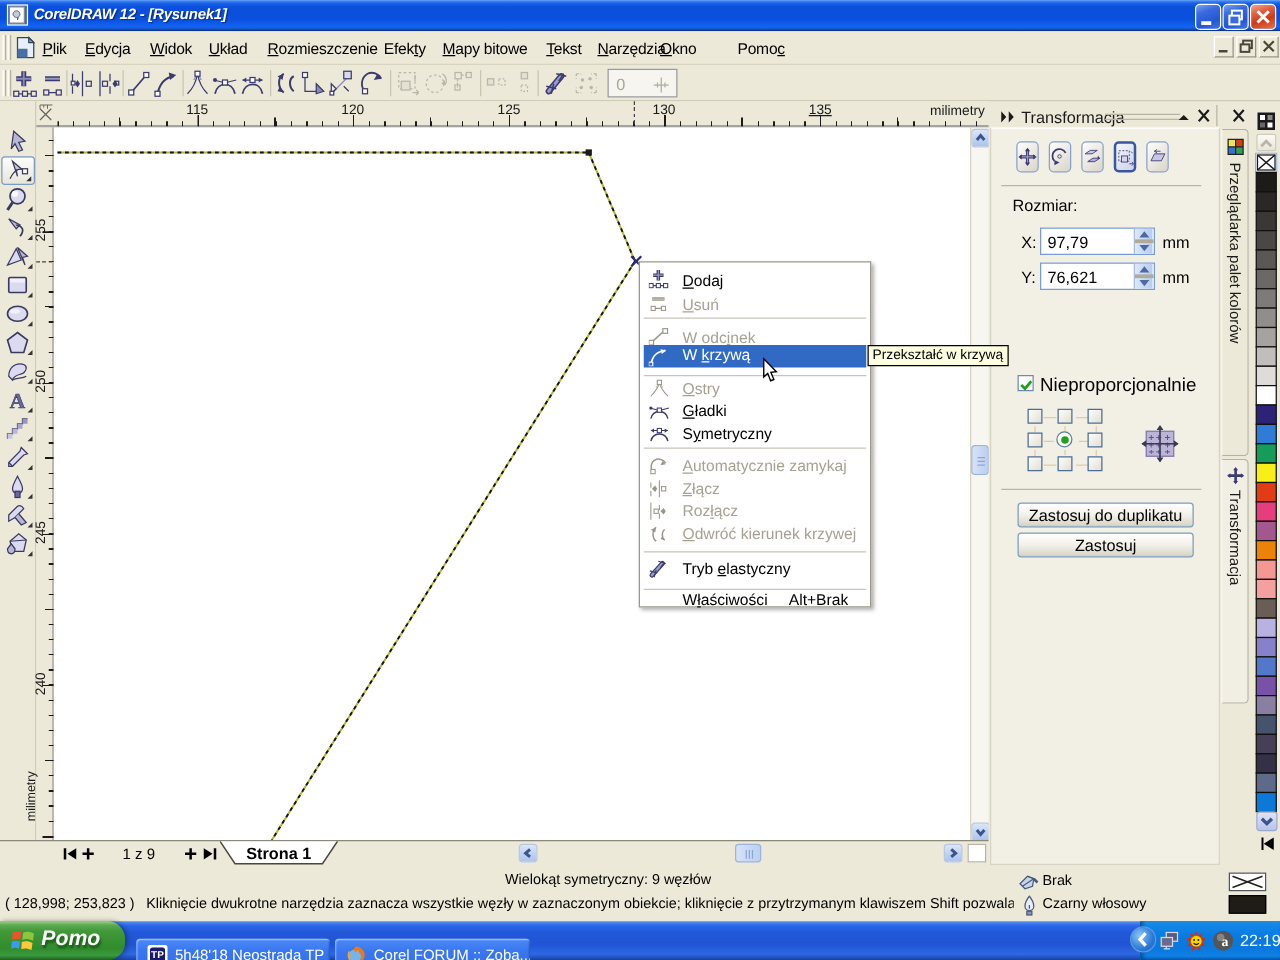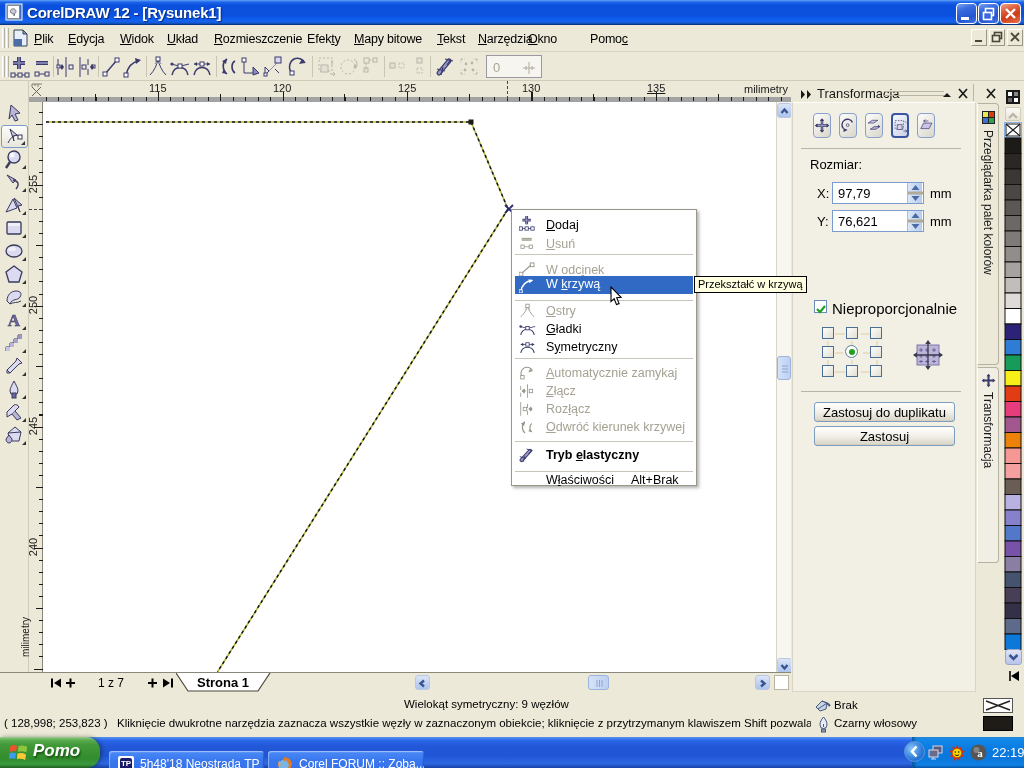--- a/index.html
+++ b/index.html
@@ -1,35 +1,35 @@
 <!DOCTYPE html>
 <html><head><meta charset="utf-8">
 <style>
 *{margin:0;padding:0;box-sizing:border-box;}
 html,body{width:1024px;height:768px;overflow:hidden;font-family:"Liberation Sans",sans-serif;}
 #scr{position:relative;width:1024px;height:768px;background:#ece9d8;overflow:hidden;}
 .abs{position:absolute;}
 
 #title{left:0;top:0;width:1024px;height:25px;
 background:linear-gradient(180deg,#6aa5f4 0%,#3b84f2 4%,#1c62e8 10%,#0a50dd 22%,#0a50dd 60%,#0e5bed 75%,#1663f0 85%,#1358c8 93%,#0b3890 97%,#092a70 100%);}
-#title .ttext{left:27px;top:4px;color:#fff;font-weight:bold;font-size:15px;letter-spacing:-0.2px;text-shadow:1px 1px 1px #0a2a7a;}
+#title .ttext{left:27px;top:4px;color:#fff;font-weight:bold;font-size:12px;letter-spacing:-0.2px;text-shadow:1px 1px 1px #0a2a7a;font-style:italic;}
 .tbtn{top:3px;width:21px;height:21px;border-radius:4px;border:1px solid #fff;
 background:linear-gradient(160deg,#7ba4ef 0%,#3a6ae0 30%,#2456d2 70%,#4377e8 100%);
 color:#fff;text-align:center;line-height:19px;font-size:13px;font-weight:bold;}
 #closebtn{background:linear-gradient(160deg,#f2a58c 0%,#e06242 30%,#cc3c16 60%,#e8734e 100%);}
 
 #menubar{left:0;top:25px;width:1024px;height:27px;background:#ece9d8;border-bottom:1px solid #d8d4c0;}
 #menubar .mi{position:absolute;top:7px;font-size:12.5px;color:#000;letter-spacing:-0.2px;}
 .mu{text-decoration:underline;}
 .wbtn{position:absolute;top:4px;width:16px;height:17px;background:#ece9d8;border:1px solid #fff;border-right-color:#9a9683;border-bottom-color:#9a9683;color:#4a463a;}
 
 #pbar{left:0;top:52px;width:1024px;height:29px;background:#ece9d8;border-bottom:1px solid #cfccba;}
 .psep{position:absolute;top:4px;width:1px;height:21px;background:#c9c5b2;}
 
-#hruler{left:0;top:81px;width:791px;height:21px;background:#ece9d8;border-bottom:5px solid #a3a3a3;}
+#hruler{left:0;top:81px;width:791px;height:21px;background:#ece9d8;border-bottom:2px solid #a3a3a3;}
 #hruler .num{position:absolute;top:1px;font-size:11px;color:#1a1a1a;}
 #vruler{left:29px;top:102px;width:14px;height:570px;background:#ece9d8;border-right:1px solid #8a887a;}
 #vruler .num{position:absolute;left:0px;font-size:11px;color:#1a1a1a;transform:rotate(-90deg);transform-origin:center;}
 
 #toolbox{left:0;top:81px;width:29px;height:611px;background:#ece9d8;border-right:1px solid #cfccba;}
 .tool{position:absolute;left:1px;width:27px;height:23px;}
 .tool svg{position:absolute;left:3px;top:1px;}
 .fly{position:absolute;right:2px;bottom:2px;width:0;height:0;border-left:4px solid transparent;border-bottom:4px solid #333;}
 
 #canvas{left:43px;top:102px;width:733px;height:570px;background:#fff;}
@@ -471,21 +471,21 @@
           <path d="M7 3C3 5 3 13 7 16M15 5c-3 2-3 8 0 10" stroke="#9a968a" stroke-width="1.4" fill="none"></path>
           <path d="M7 3L6 8 2 5zM15 15l-4-1 2-3z" fill="#9a968a"></path>
         </svg></div>
     <div class="mtx gry" style="top:210px;"><span class="mu">O</span>dwróć kierunek krzywej</div>
     <div class="msep" style="top:231px;"></div>
     <div class="mico" style="top:237px;"><svg width="17" height="16" viewBox="0 0 20 18">
           <path d="M3 15L13 4" stroke="#3b3b6e" stroke-width="4.6" stroke-linecap="round" fill="none"></path>
           <path d="M3 15L13 4" stroke="#9a9ac8" stroke-width="2.4" stroke-linecap="round"></path>
           <path d="M1 11l7 2M5 17l2-7M9 2l7 2M11 8l4-5" stroke="#3b3b6e" stroke-width="1.1"></path>
         </svg></div>
-    <div class="mtx" style="top:238px;font-weight:bold;">Tryb <span class="mu">e</span>lastyczny</div>
+    <div class="mtx" style="top:238px;">Tryb <span class="mu">e</span>lastyczny</div>
     <div class="msep" style="top:261px;"></div>
     <div class="mtx" style="top:263px;">W<span class="mu">ł</span>aściwości</div>
     <div class="abs" style="top:263px;left:119px;">Alt+Brak</div>
   </div>
   <div class="abs" style="left:694px;top:276px;height:17px;background:#ffffe1;border:1px solid #000;font-size:11px;line-height:15px;padding:0 3px;white-space:nowrap;z-index:40;">Przekształć w krzywą</div>
   <svg class="abs" style="left:610px;top:286px;z-index:41;" width="13" height="21" viewBox="0 0 13 21">
       <path d="M1 1v14.5l3.2-2.8 2.3 5.9 2.6-1-2.4-5.8 4.4-.4z" fill="#fff" stroke="#000" stroke-width="1.1"></path>
     </svg>
   <div id="vsb" class="abs">
     <div class="sbtn" style="left:0px;top:1px;"><svg width="13" height="13">
@@ -501,21 +501,21 @@
   <div id="pagebar" class="abs">
     <div class="abs" style="left:48px;top:3px;width:130px;height:14px;font-size:12px;color:#000;">
       <svg width="130" height="14">
           <path d="M4 2.5v9" stroke="#000" stroke-width="2"></path>
           <path d="M13 2.5v9L6 7z" fill="#000"></path>
           <path d="M18 7h9M22.5 2.5v9" stroke="#000" stroke-width="2"></path>
           <path d="M100 7h9M104.5 2.5v9" stroke="#000" stroke-width="2"></path>
           <path d="M115 2.5v9l7-4.5z" fill="#000"></path>
           <path d="M124 2.5v9" stroke="#000" stroke-width="2"></path>
         </svg>
-      <span style="position:absolute;left:50px;top:0px;">1 z 7</span>
+      <span style="position:absolute;left:50px;top:0px;">1 z 9</span>
     </div>
     <div class="abs" style="left:176px;top:0px;width:96px;height:19px;">
       <svg width="96" height="20">
           <path d="M0 0l12 18h70L94 0" fill="#fff" stroke="#4a473a" stroke-width="1.2"></path>
         </svg>
       <span style="position:absolute;left:21px;top:2px;font-weight:bold;font-size:13px;">Strona 1</span>
     </div>
     <div class="sbtn" style="left:415px;top:2px;"><svg width="13" height="13">
           <path d="M8 3.5L4.5 6.5 8 9.5" fill="none" stroke="#39548e" stroke-width="2.4"></path>
         </svg></div>

